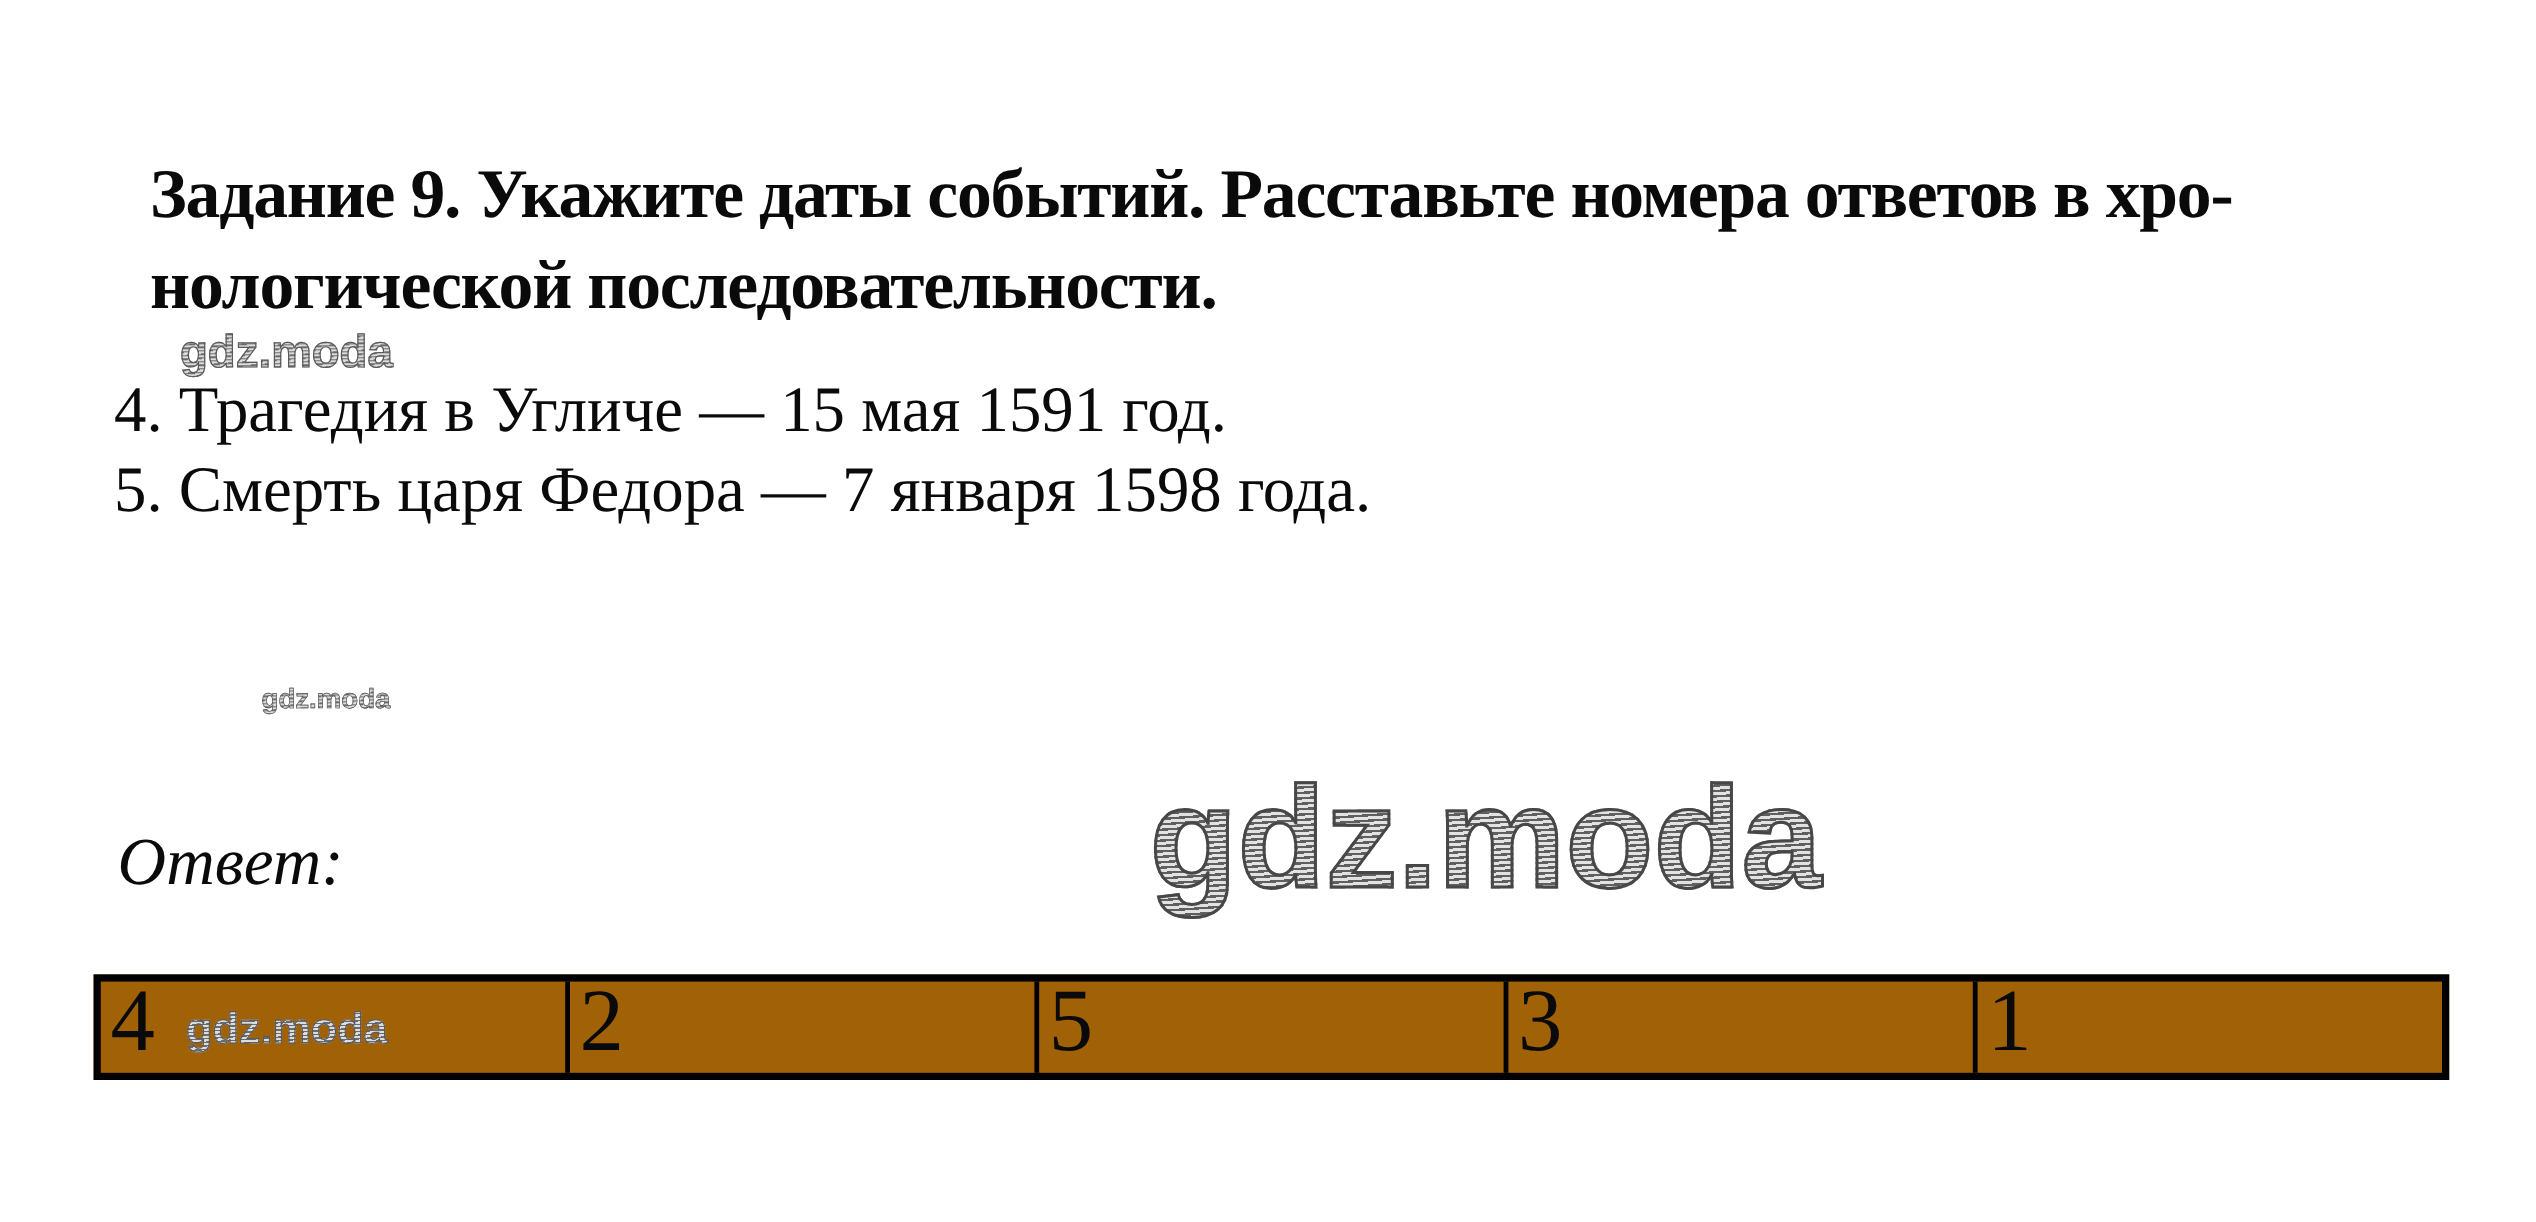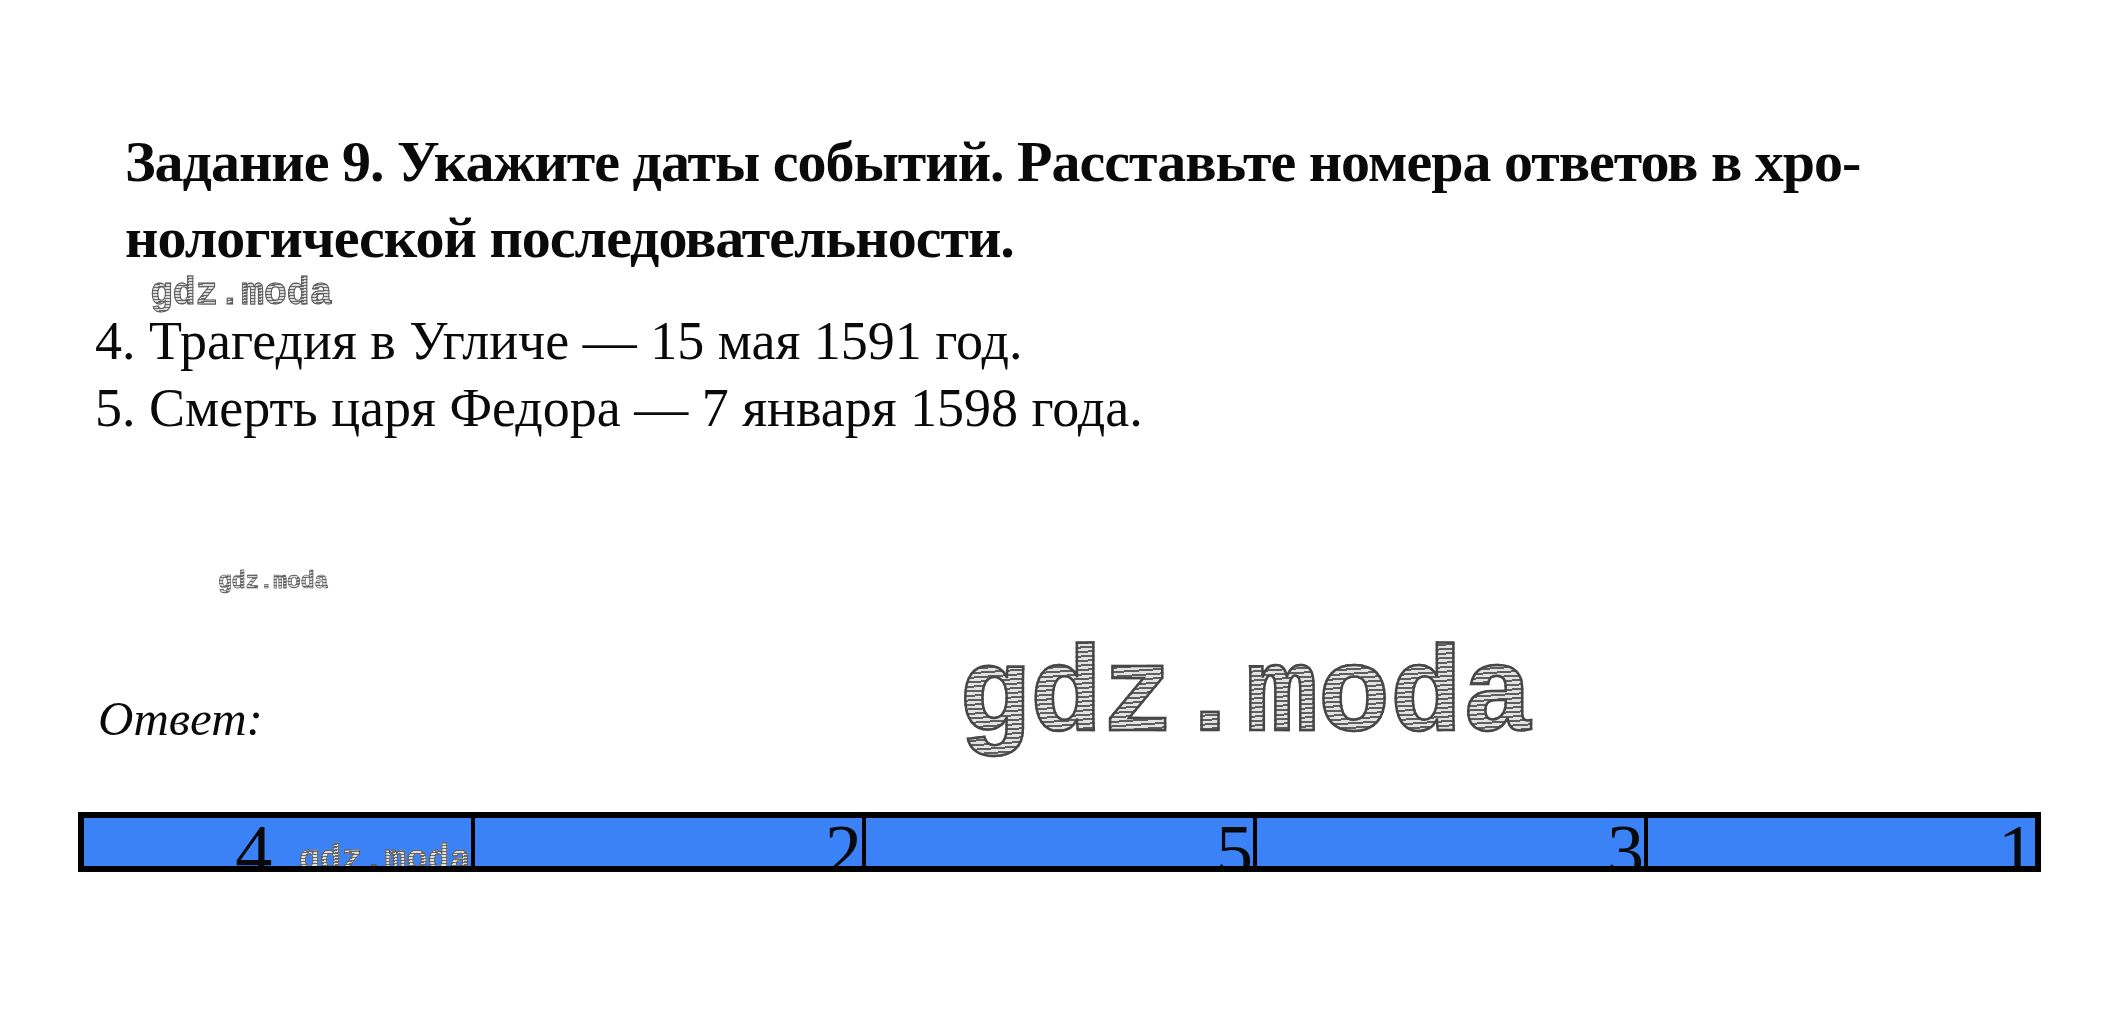--- a/index.html
+++ b/index.html
@@ -33,50 +33,49 @@
     top: 308px;
     font-size: 54px;
     line-height: 67px;
     white-space: nowrap;
   }
   .answer-label {
     position: absolute;
     left: 98px;
     top: 684px;
     font-style: italic;
-    font-size: 49px;
+    font-size: 56px;
     line-height: 70px;
   }
   .answer-table {
     position: absolute;
     left: 78px;
     top: 812px;
     width: 1963px;
-    height: 60px;
+    height: 88px;
     box-sizing: border-box;
     border: 6px solid #000000;
     display: flex;
-    background: #3b82f6;
-    text-align: right;
+    background: #a16207;
   }
   .answer-cell {
     flex: 1 1 0;
     box-sizing: border-box;
     border-left: 4px solid #000000;
     padding: 0 0 0 8px;
     font-size: 74px;
     line-height: 66px;
     overflow: hidden;
     white-space: nowrap;
   }
   .answer-cell:first-child { border-left: none; }
 
   
   .wm {
-    font-family: Liberation Mono, monospace;
+    font-family: Liberation Sans, sans-serif;
     font-weight: bold;
     position: absolute;
     white-space: nowrap;
     color: #8a8a8a;
     background: repeating-linear-gradient(176deg,
       #6b6b6b 0px, #6b6b6b 1.2px,
       #dcdcdc 1.2px, #dcdcdc 3px);
     -webkit-background-clip: text;
     background-clip: text;
     -webkit-text-fill-color: transparent;

